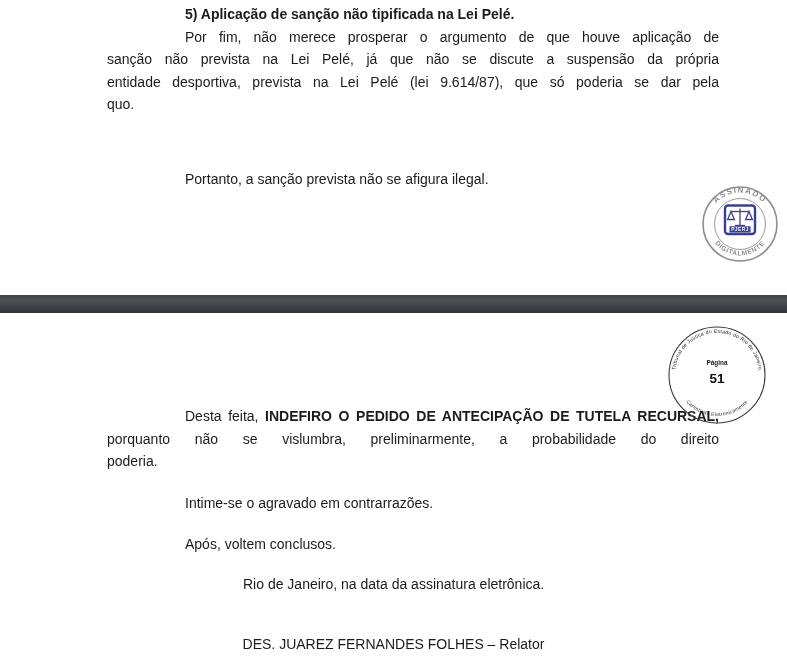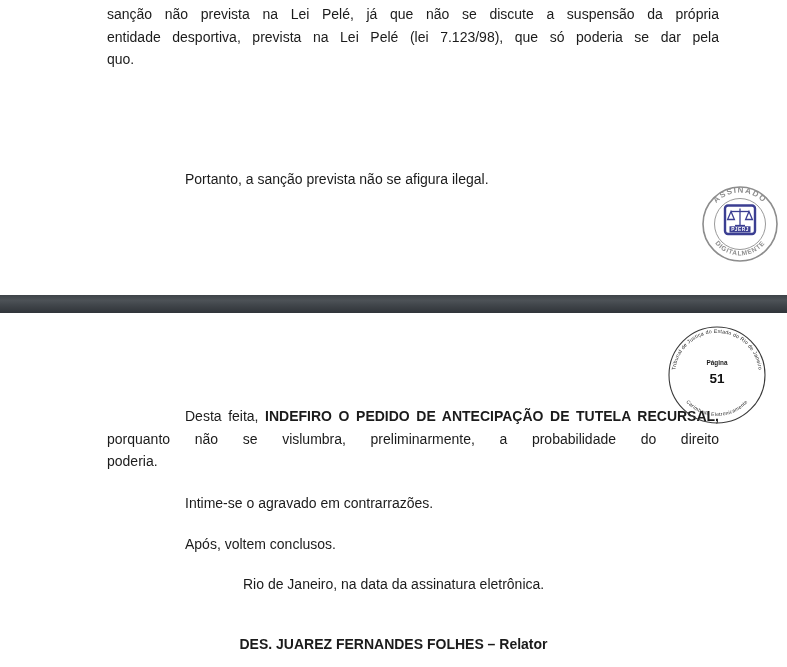--- a/index.html
+++ b/index.html
@@ -22,28 +22,30 @@
   #separator-bar{
     left:0;top:295px;width:787px;height:18px;
     background:linear-gradient(180deg,#3e4348 0%,#4d5257 30%,#41464b 55%,#303439 100%);
   }
   #stamp-signed{left:701px;top:185px;width:78px;height:78px;}
   #stamp-page{left:667px;top:325px;width:100px;height:100px;}
   #doc-p2{left:107px;top:405px;width:612px;}
   #line-intime{left:107px;top:492px;width:612px;text-indent:78px;}
   #line-apos{left:107px;top:533px;width:612px;text-indent:78px;}
   #line-rio{left:107px;top:573px;width:612px;text-indent:136px;}
-  #line-signature{left:0;top:633px;width:787px;text-align:center;font-weight:bold;}
+  #line-signature{left:0;top:633px;width:787px;text-align:center;font-weight:normal;}
 </style>
 </head>
 <body>
 
 <div id="doc-p1" class="abs doc">
+  <div class="lline indent b">5) Aplicação de sanção não tipificada na Lei Pelé.</div>
+  <div class="jline indent">Por fim, não merece prosperar o argumento de que houve aplicação de</div>
   <div class="jline">sanção não prevista na Lei Pelé, já que não se discute a suspensão da própria</div>
-  <div class="jline">entidade desportiva, prevista na Lei Pelé (lei 7.123/98), que só poderia se dar pela</div>
+  <div class="jline">entidade desportiva, prevista na Lei Pelé (lei 9.614/87), que só poderia se dar pela</div>
   <div class="lline">quo.</div>
 </div>
 
 <div id="conclusion-line" class="abs doc lline">Portanto, a sanção prevista não se afigura ilegal.</div>
 
 <div id="stamp-signed" class="abs">
   <svg width="78" height="78" viewBox="0 0 78 78">
     <circle cx="39" cy="39" r="37" fill="#ffffff" stroke="#8d8d8d" stroke-width="1.6"></circle>
     <circle cx="39" cy="39" r="25.5" fill="none" stroke="#9a9a9a" stroke-width="1"></circle>
     <path id="s1-top-arc" d="M 8.6 30.85 A 31.5 31.5 0 0 1 69.4 30.85" fill="none"></path>

